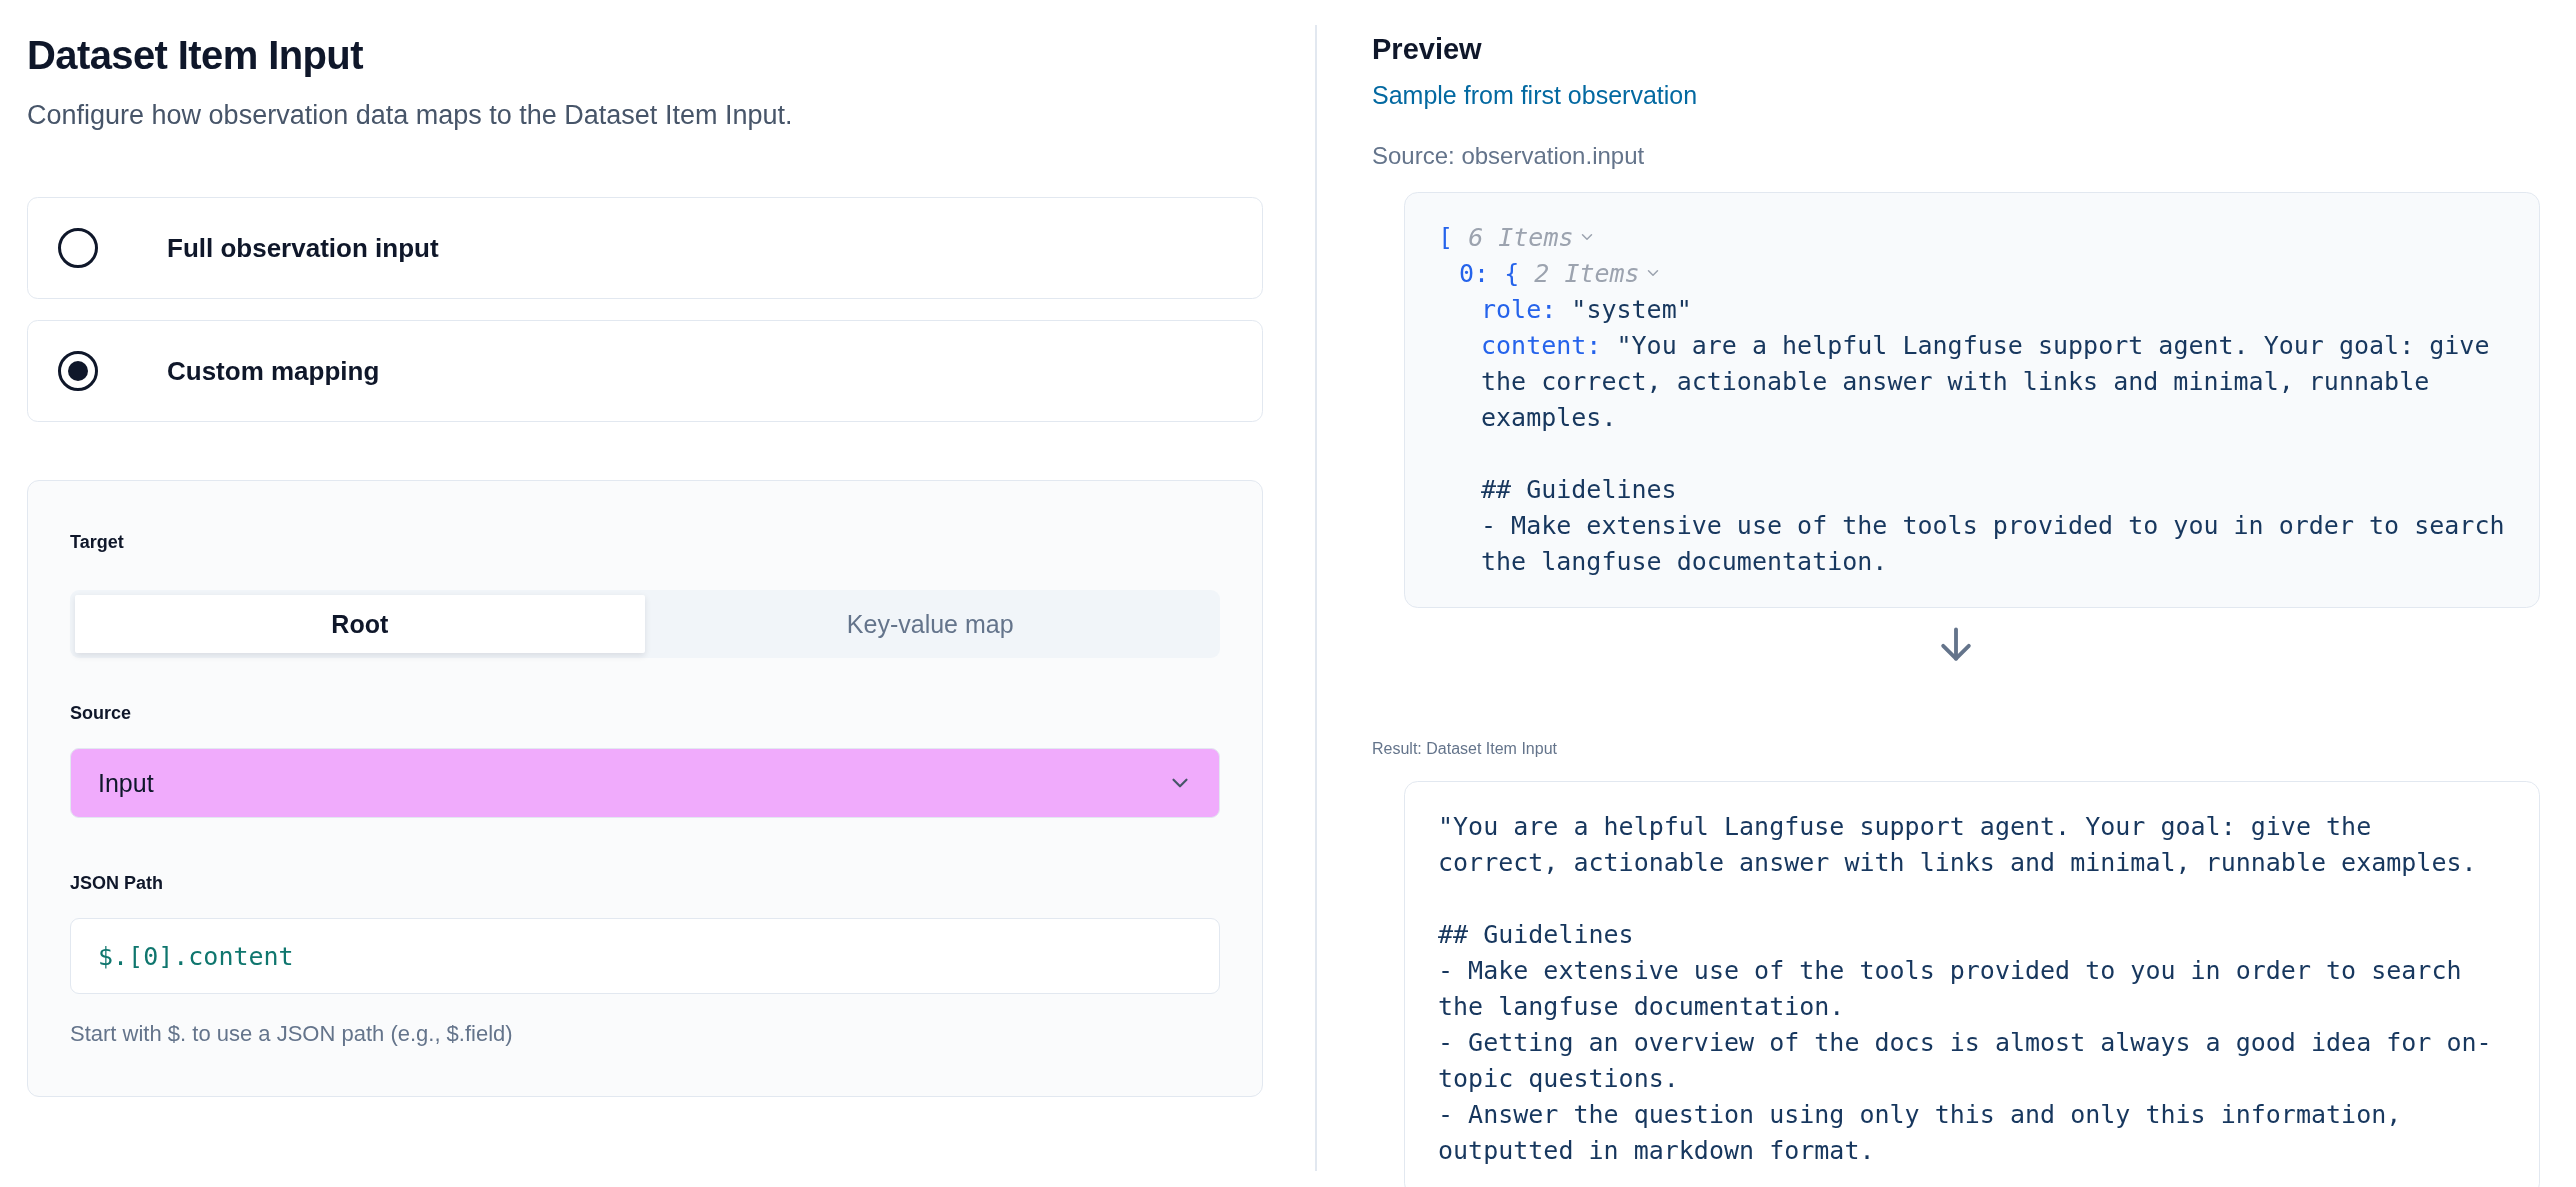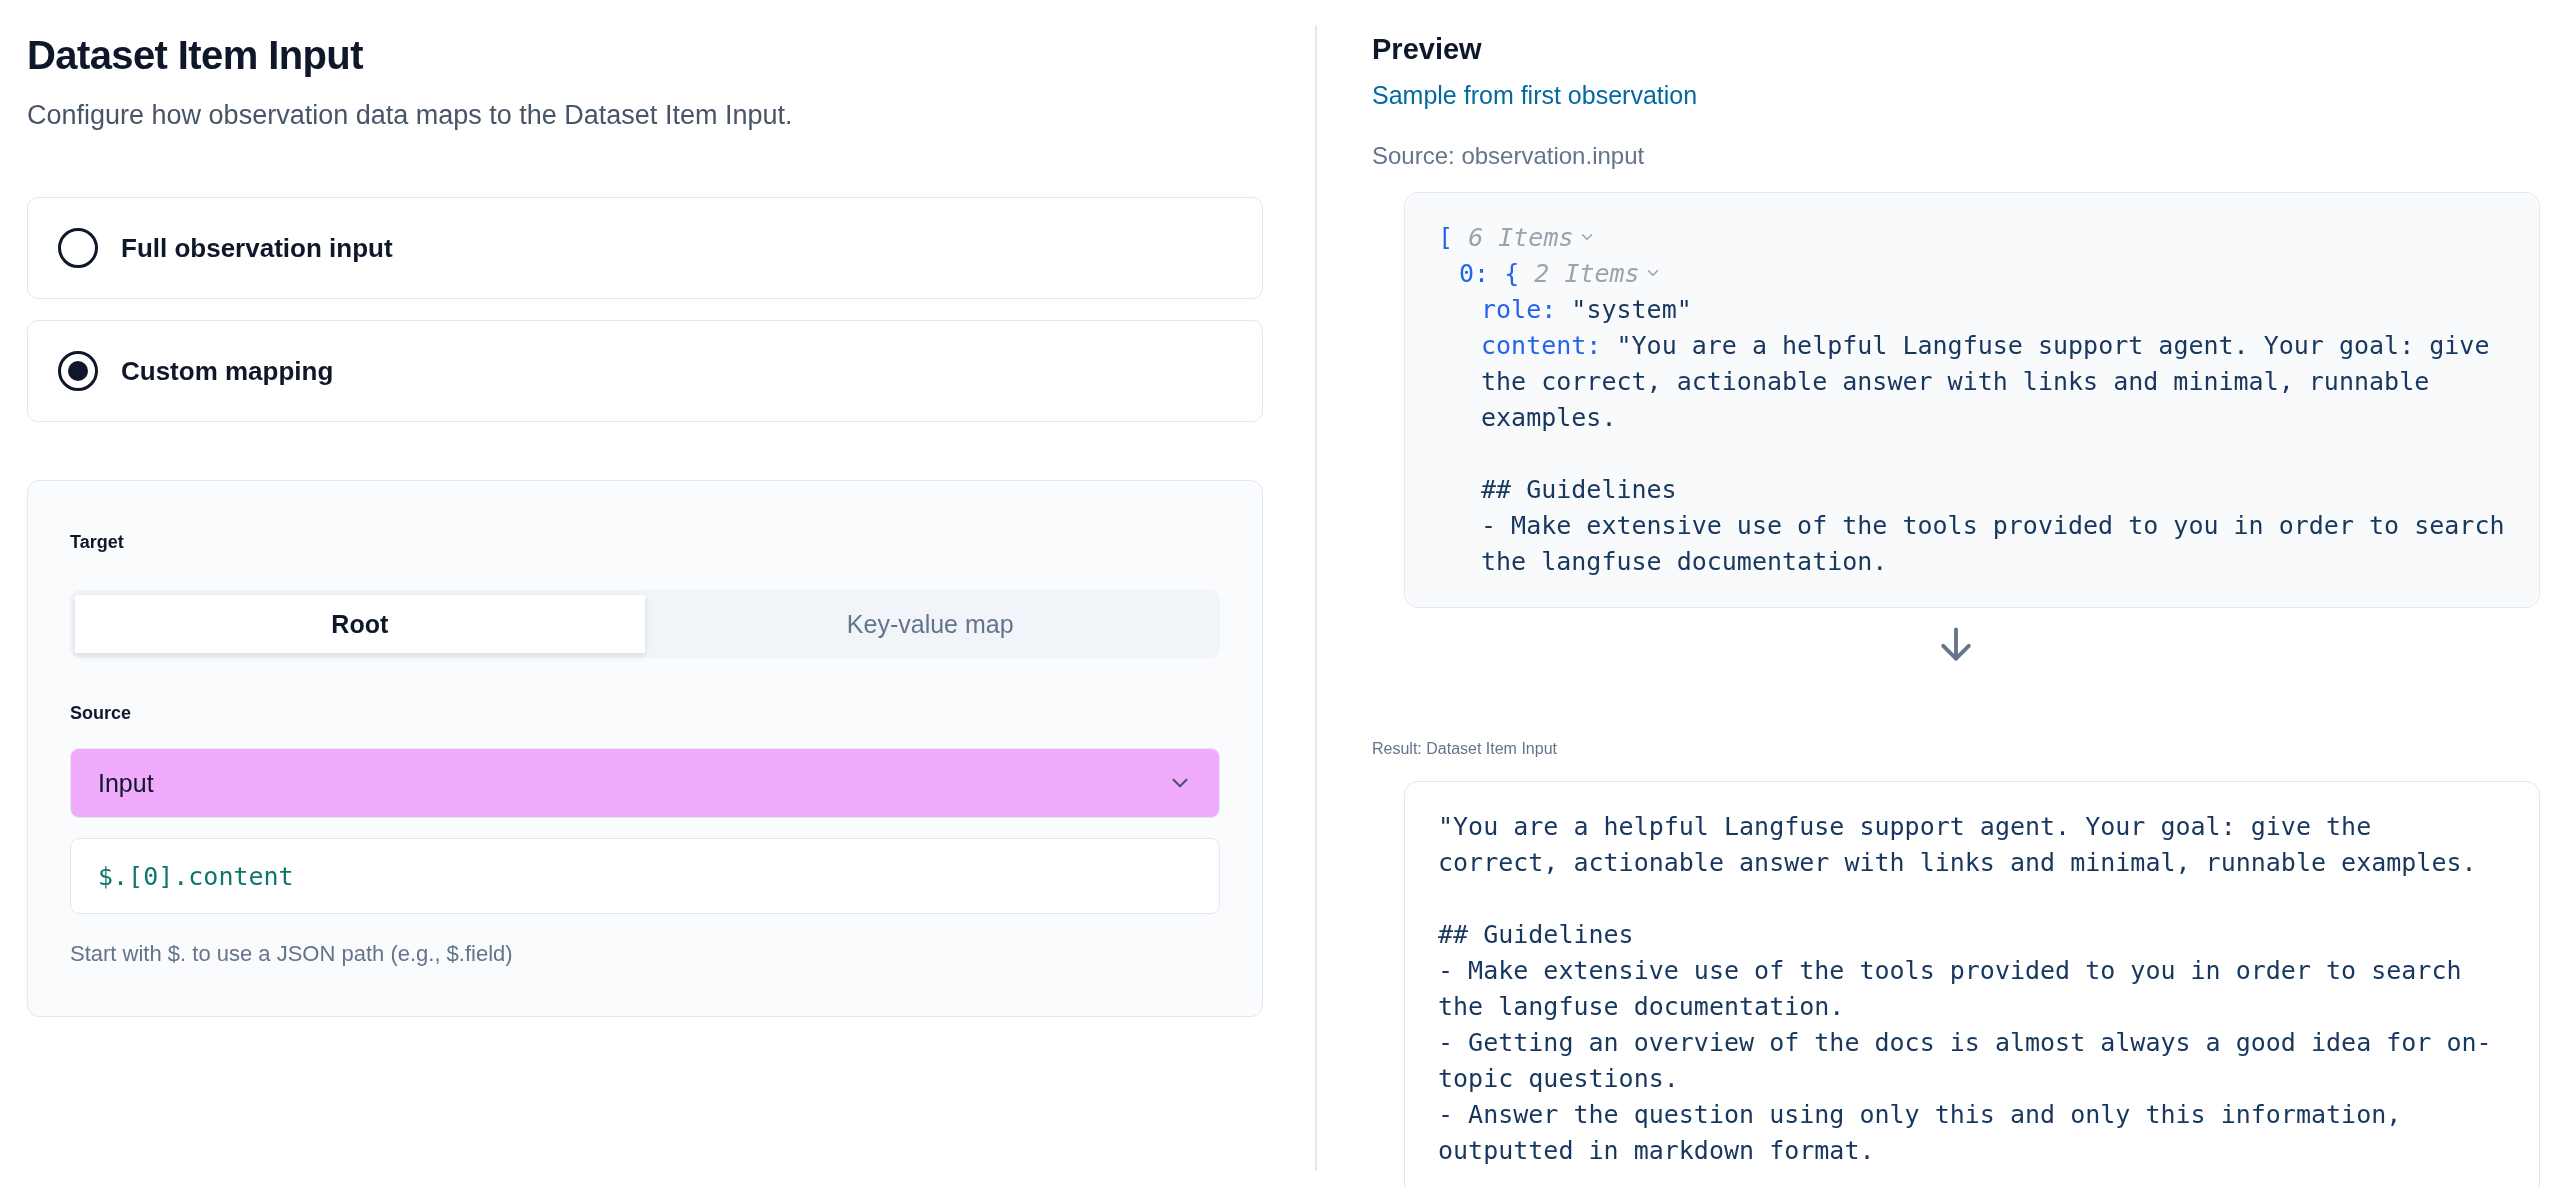--- a/index.html
+++ b/index.html
@@ -5,21 +5,21 @@
   * { margin:0; padding:0; box-sizing:border-box; }
   html,body { width:2576px; height:1188px; background:#ffffff; overflow:hidden;
               font-family:"Liberation Sans", sans-serif; color:#0f172a; }
 
   
   .left-panel { position:absolute; left:27px; top:32px; width:1236px; }
   .page-title { font-size:40px; font-weight:700; letter-spacing:-0.6px; line-height:47px; color:#0f172a; }
   .page-subtitle { margin-top:20px; font-size:27px; line-height:33px; color:#475569; }
 
   .option-card { margin-top:21px; height:102px; background:#fff; border:1.5px solid #e2e8f0;
-                 border-radius:10.6px; display:flex; align-items:center; padding-left:30px; cursor:pointer; }
+                 border-radius:10.6px; display:flex; align-items:center; padding-left:30px; cursor:pointer;gap:46px; }
   .option-card.first { margin-top:65px; }
   .radio { width:40px; height:40px; border:3.8px solid #0f172a; border-radius:50%; flex:0 0 auto;
            margin-right:23px; display:flex; align-items:center; justify-content:center; background:#fff; }
   .radio .dot { width:20px; height:20px; border-radius:50%; background:#0f172a; display:none; }
   .radio.checked .dot { display:block; }
   .option-label { font-size:26px; font-weight:600; color:#0f172a; }
 
   .mapping-card { margin-top:58px; background:#fafbfc; border:1.5px solid #e2e8f0; border-radius:12px;
                   padding:46px 42px 49px 42px; }
   .field-label { font-size:18px; font-weight:600; line-height:30px; color:#0f172a; }
@@ -96,20 +96,21 @@
     </div>
 
     <div class="field-label src-label">Source</div>
     <div class="select">
       <span>Input</span>
       <svg class="sel-chev" width="26" height="26" viewBox="0 0 24 24" fill="none" stroke="#475569" stroke-width="2" stroke-linecap="round" stroke-linejoin="round">
           <polyline points="6 9 12 15 18 9"></polyline>
         </svg>
     </div>
 
+    <div class="field-label jsonpath-label">JSON Path</div>
     <input class="text-input" type="text" value="$.[0].content" style="">
     <div class="helper">Start with $. to use a JSON path (e.g., $.field)</div>
   </div>
 </div>
 
 <div class="v-divider"></div>
 
 <div class="right-panel">
   <div class="preview-title">Preview</div>
   <div class="preview-sub">Sample from first observation</div>

